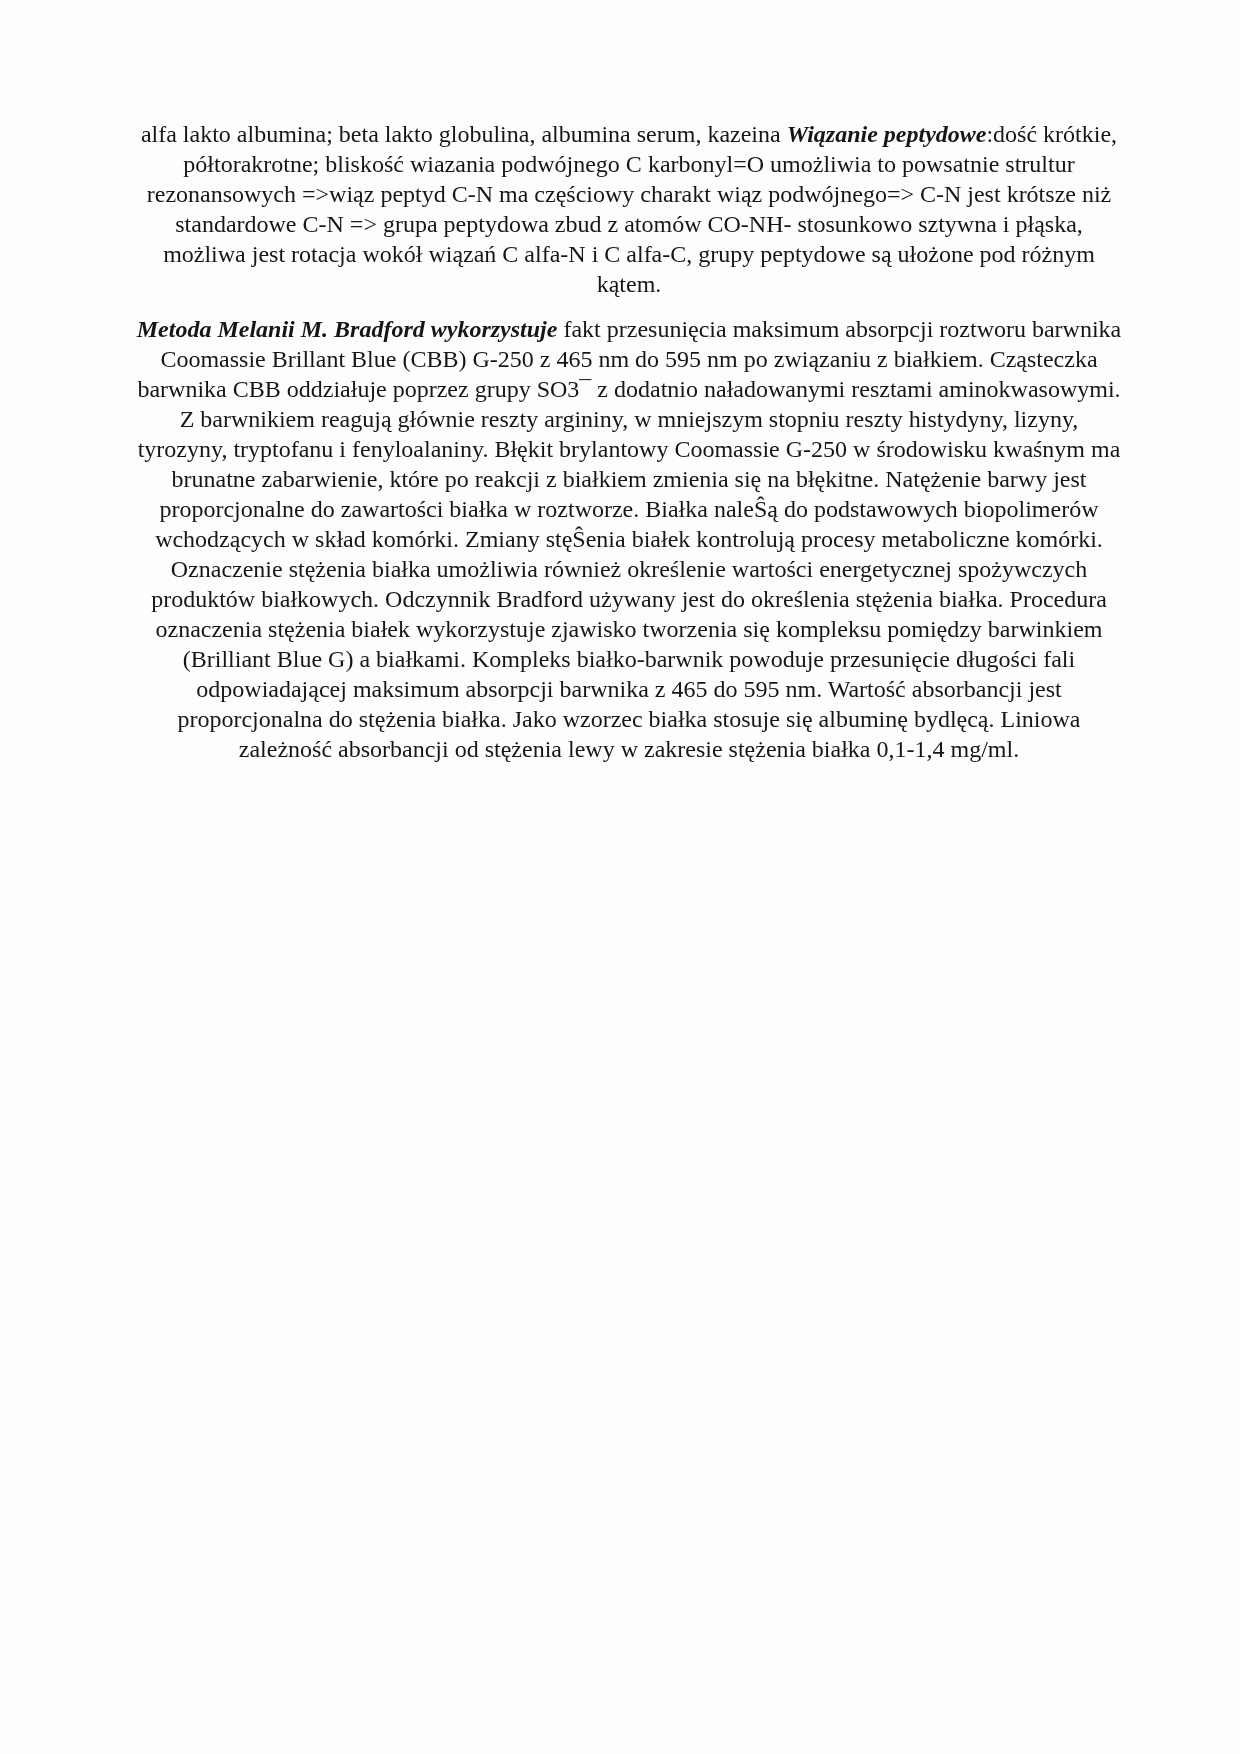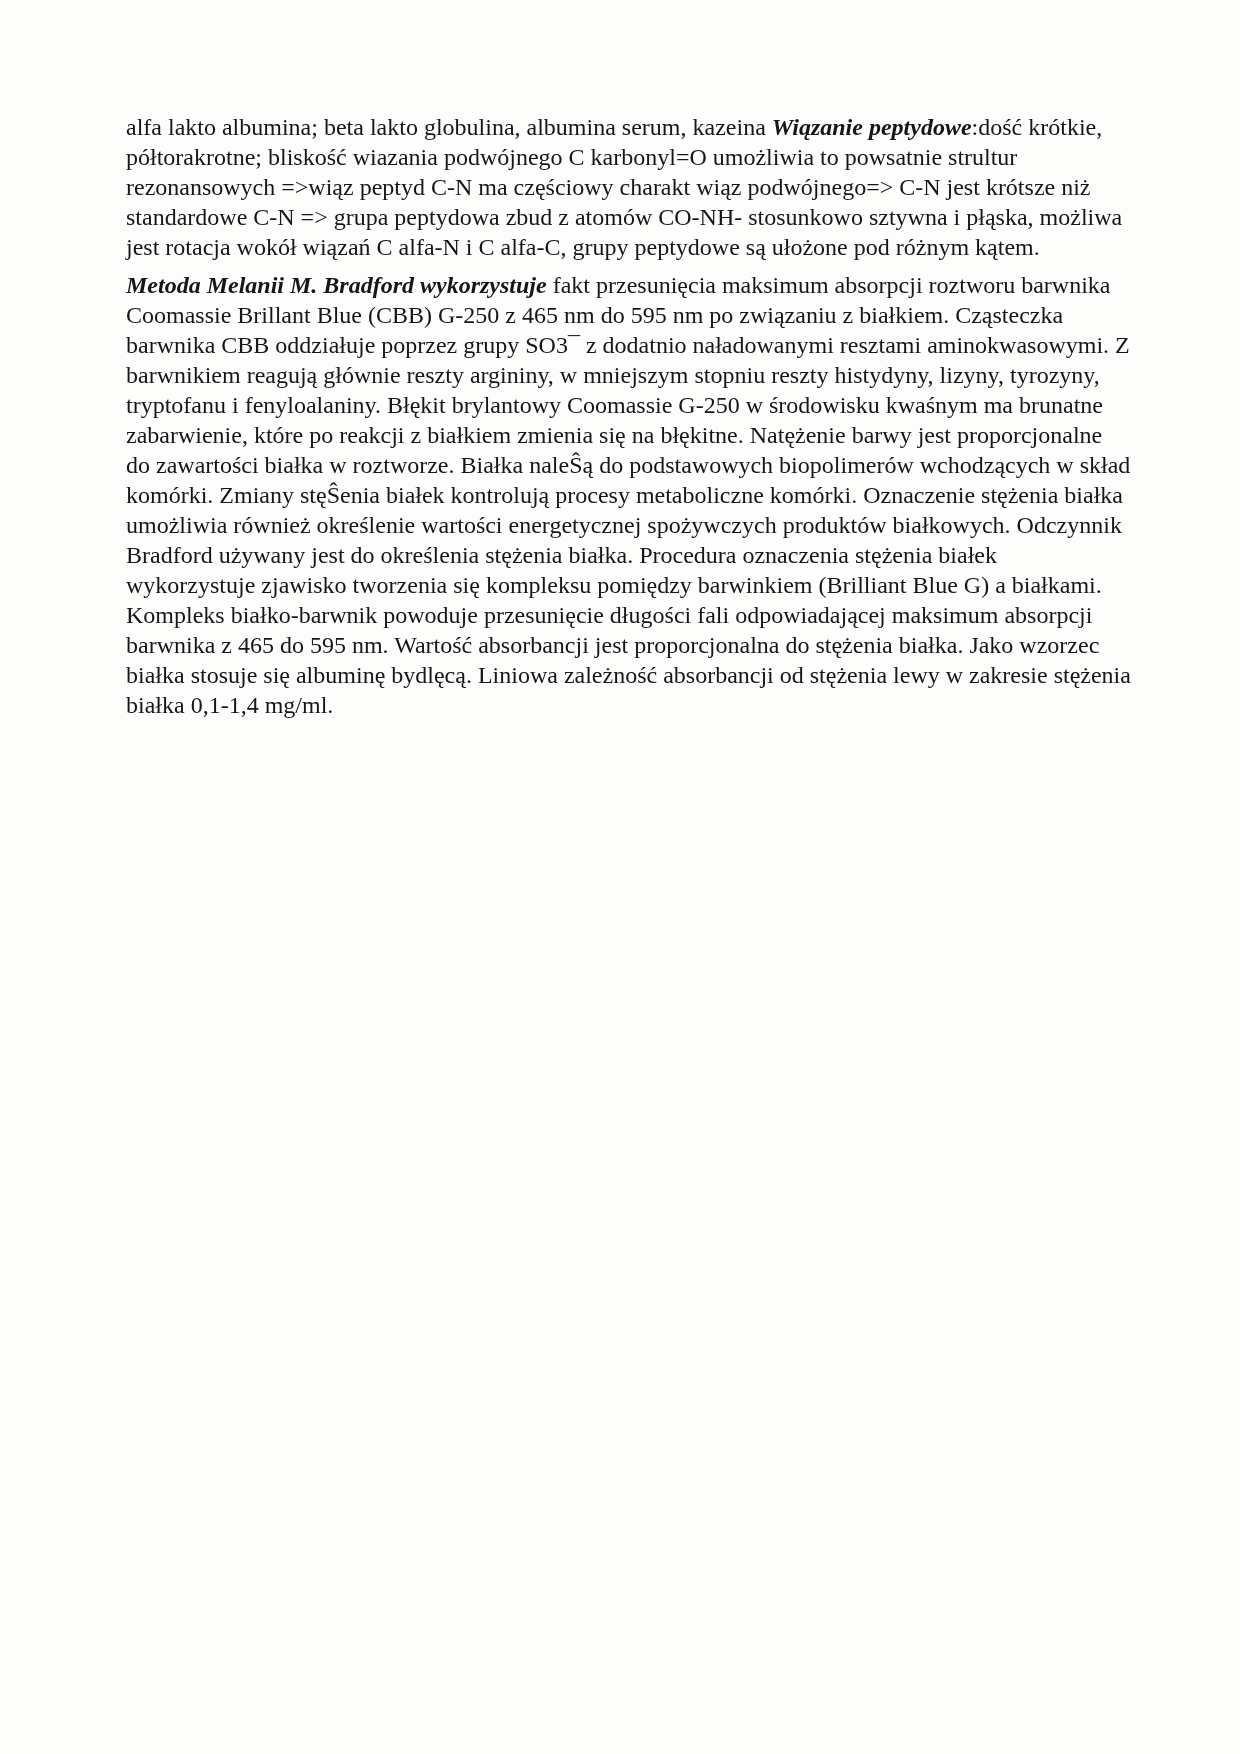--- a/index.html
+++ b/index.html
@@ -20,22 +20,23 @@
     position: absolute;
     left: 118px;
     top: 104px;
     width: 1022px;
     color: #161616;
     font-size: 24px;
     line-height: 30px;
     text-align: left;
   }
   .content p {
-    margin: 8px;
+    margin: 15px;
     padding: 0;
+    text-align: center;
   }
   .run-bold-italic {
     font-weight: bold;
     font-style: italic;
   }
 </style>
 </head>
 <body>
 
 <div class="page">

